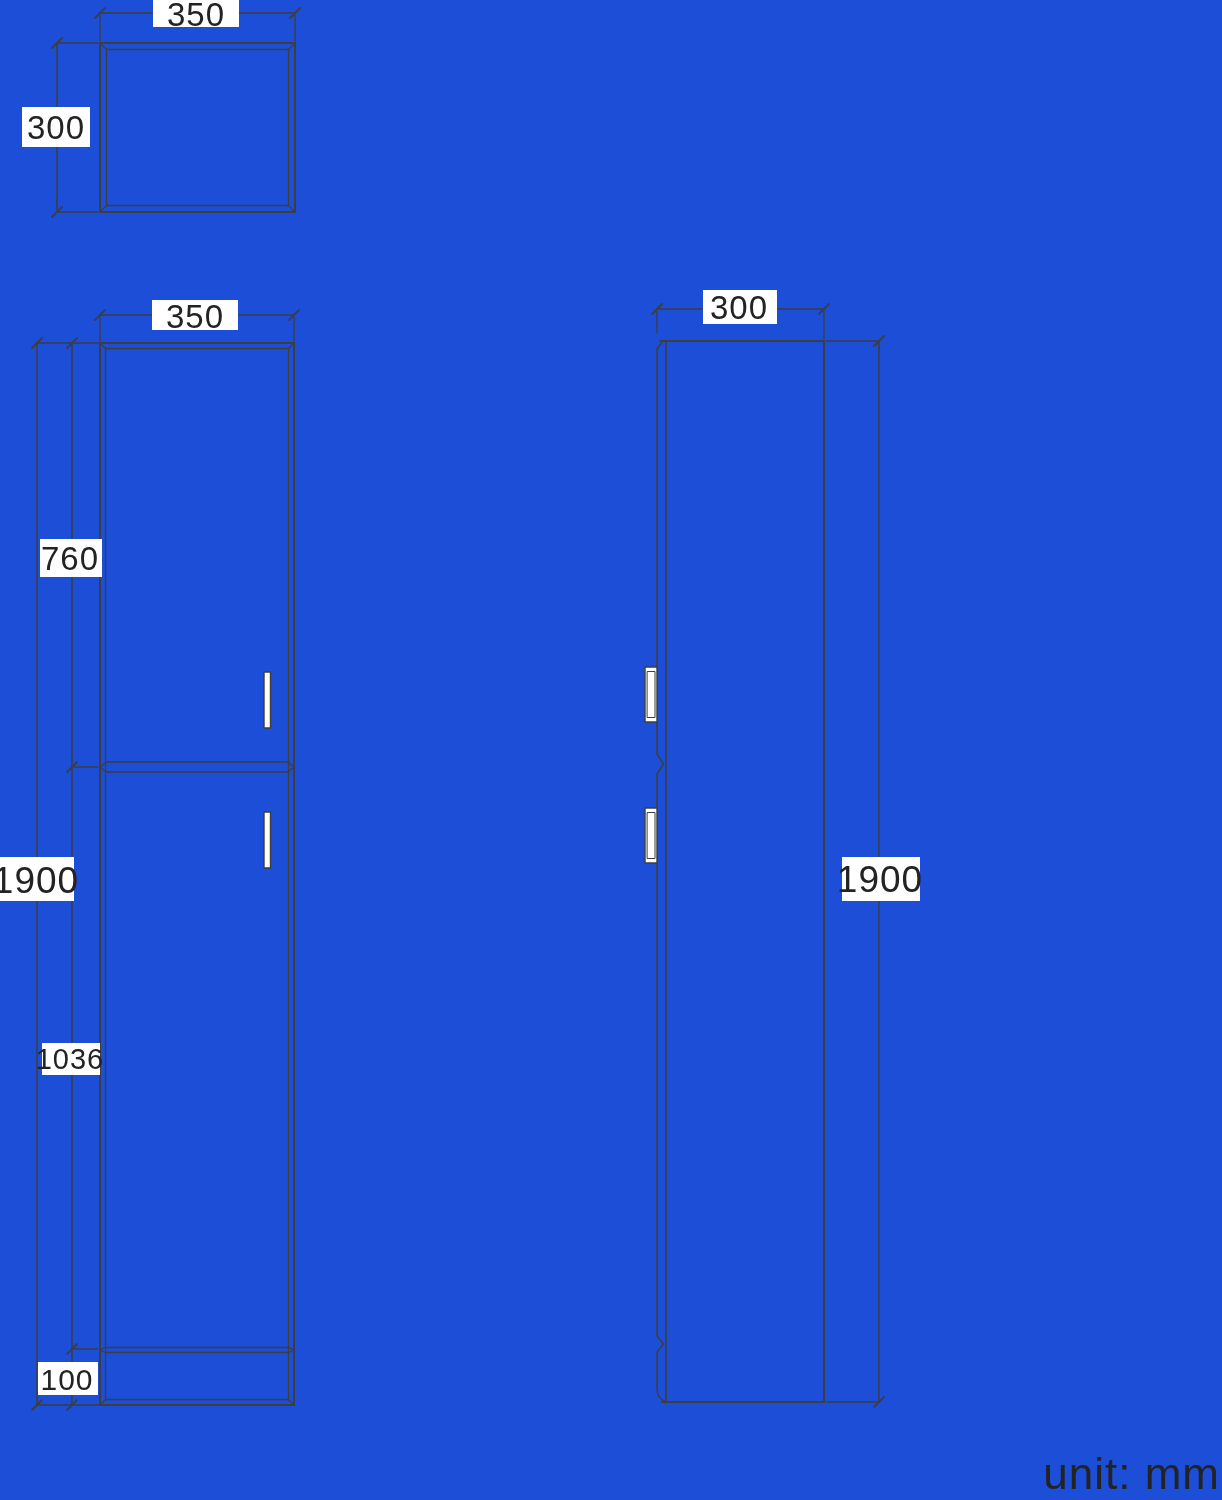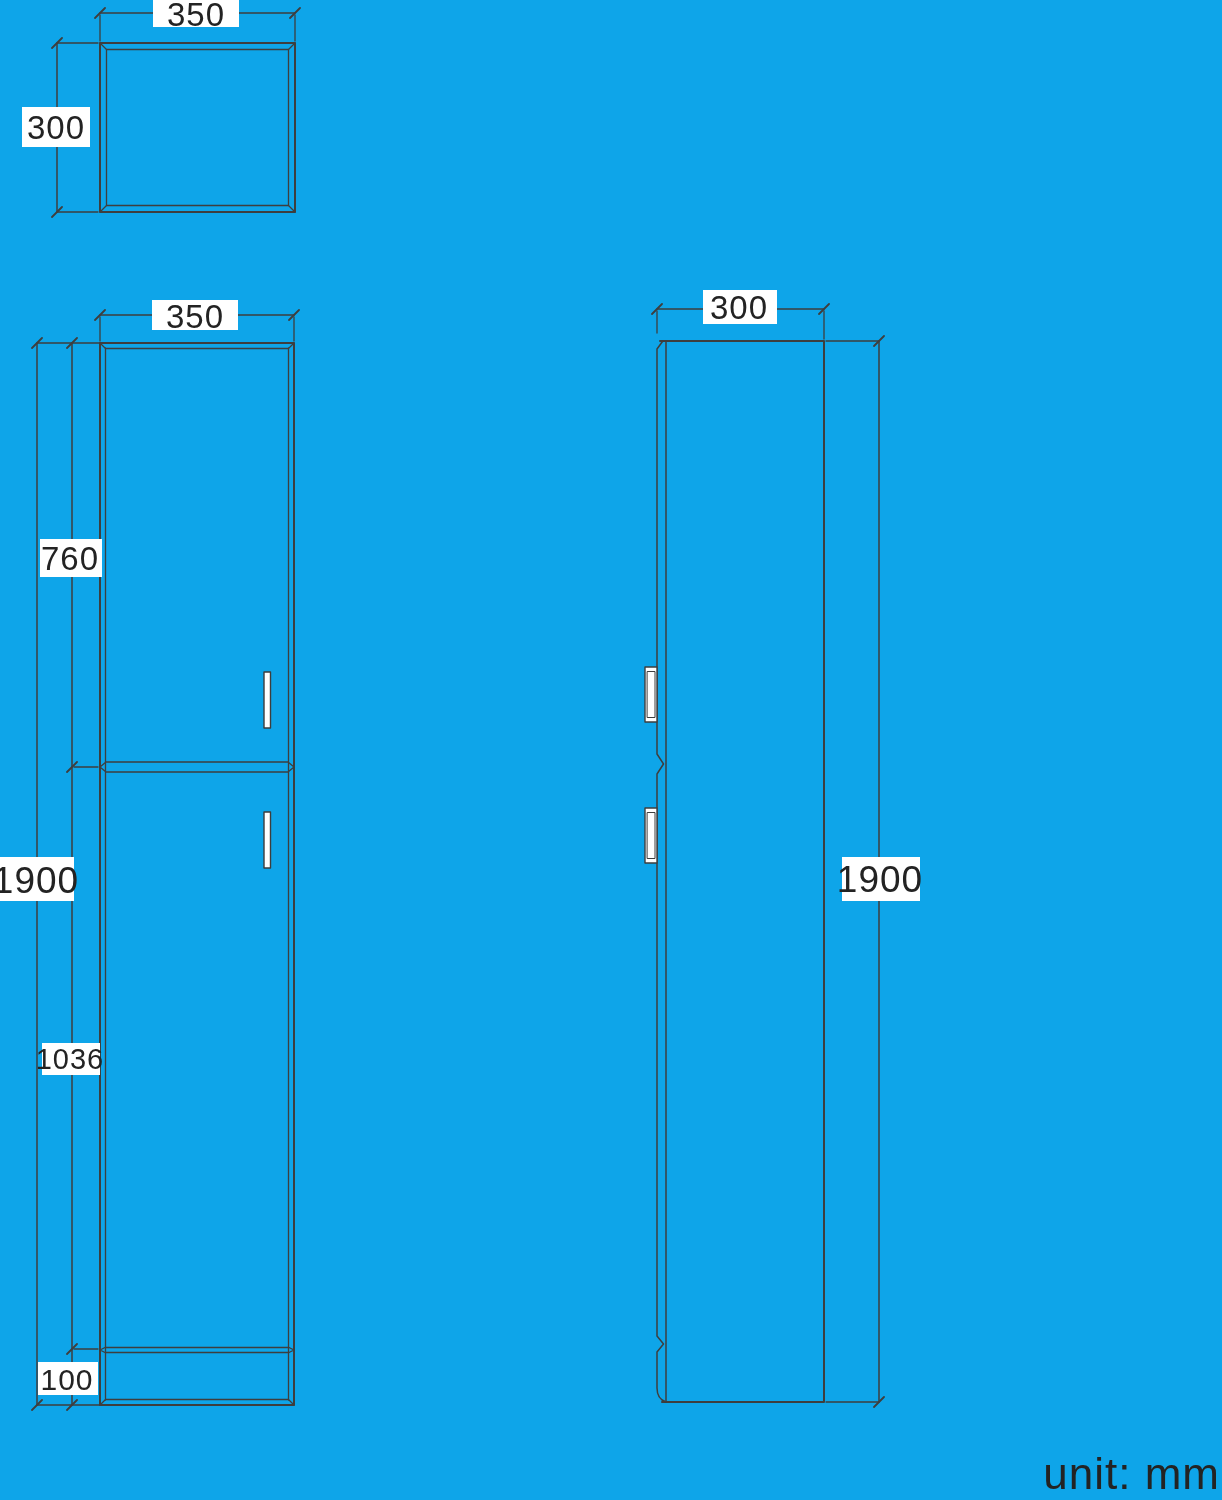--- a/index.html
+++ b/index.html
@@ -4,21 +4,21 @@
 <style>
   html, body {
     margin: 0;
     padding: 0;
     background: #ffffff;
   }
   .canvas {
     position: relative;
     width: 1222px;
     height: 1500px;
-    background: #0ea5e9;
+    background: #1d4ed8;
     overflow: hidden;
     font-family: "Liberation Sans", sans-serif;
   }
   svg { display: block; }
   text {
     font-family: "Liberation Sans", sans-serif;
     letter-spacing: 1px;
   }
   .dim-label { font-weight: 400; }
   .unit-label { font-weight: 400; letter-spacing: 1px; }

